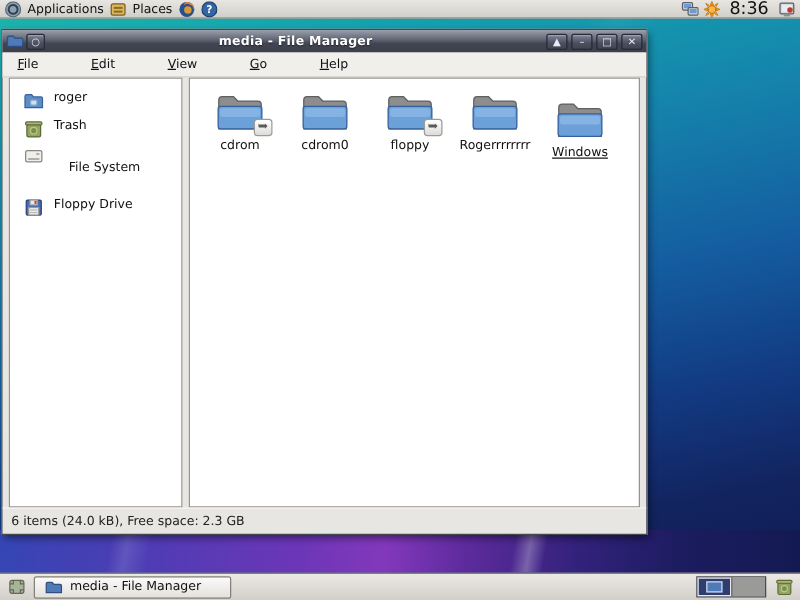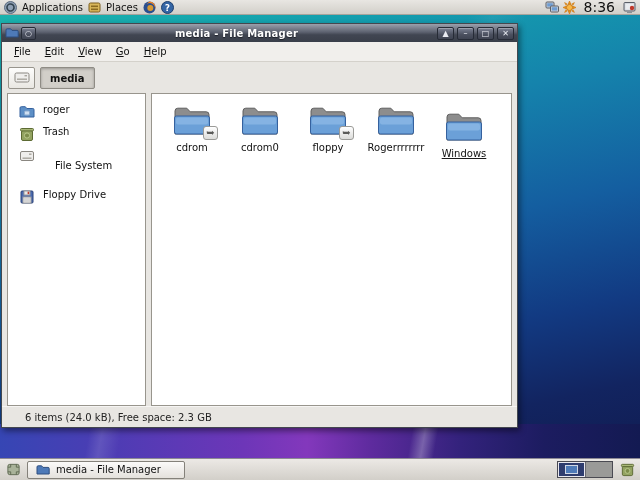--- a/index.html
+++ b/index.html
@@ -38,21 +38,21 @@
   .title-text { flex:1; text-align:center; color:#ffffff; font-weight:bold; font-size:10px;
     text-shadow:0 1px 1px #1c1f27; letter-spacing:0.2px; }
   .tb-btn { width:17px; height:13px; flex:0 0 17px;
     background:linear-gradient(#7d8395,#4b505f 60%,#3f4452); border:1px solid #262b36;
     border-radius:2px; color:#e9ebf2; font-size:8px; line-height:11px; text-align:center;
     box-shadow:inset 0 1px 0 rgba(255,255,255,0.25); }
   .tb-btn.small { width:15px; flex:0 0 15px; }
 
   
   .menubar { height:20px; flex:0 0 20px; background:#f1efec; border-bottom:1px solid #d4d1cb;
-    display:flex; align-items:center; padding-left:5px; }
+    display:flex; align-items:center; padding-left:5px;gap:28px; }
   .menu-item { display:inline-block; font-size:10px; padding:2px 7px; color:#111; }
   .menu-item::first-letter { text-decoration:underline; }
 
   
   .toolbar { height:31px; flex:0 0 31px; display:flex; align-items:center; padding:0 6px; gap:5px; }
   .root-btn { width:27px; height:22px; border:1px solid #98958d; border-radius:2px;
     background:linear-gradient(#fdfdfc,#e9e7e2); display:flex; align-items:center; justify-content:center; }
   .path-btn { height:22px; padding:1px 9px 0; font-weight:bold; font-size:10px; color:#111;
     border:1px solid #8f8c85; border-radius:2px; background:#d2cfc9;
     box-shadow:inset 0 1px 3px rgba(0,0,0,0.28); display:flex; align-items:center; }
@@ -66,21 +66,21 @@
   .files { flex:1; background:#ffffff; border:1px solid #98958d; padding:10px 4px 0 6px;
     display:flex; flex-wrap:wrap; align-content:flex-start; }
   .file-cell { width:68px; height:72px; display:flex; flex-direction:column; align-items:center; }
   .ficon-wrap { position:relative; width:40px; height:34px; }
   .emblem { position:absolute; right:-6px; bottom:-2px; width:15px; height:14px;
     background:linear-gradient(#ffffff,#dcdcda); border:1px solid #9b9b98; border-radius:3px;
     color:#5a5a58; font-size:10px; line-height:12px; text-align:center; font-weight:bold; }
   .file-label { margin-top:4px; font-size:10px; color:#111; white-space:nowrap; }
 
   
-  .statusbar { height:21px; flex:0 0 21px; display:flex; align-items:center; padding:0 23px;
+  .statusbar { height:21px; flex:0 0 21px; display:flex; align-items:center; padding:0 7px;
     font-size:10px; color:#222; border-top:1px solid #f6f5f3; }
 
   
   .taskbar { position:absolute; left:0; right:0; bottom:0; height:22px;
     background:linear-gradient(#ece9e5,#d2cfc9); border-top:1px solid #8d8a94;
     display:flex; align-items:center; padding:0 3px; gap:4px; z-index:30; }
   .show-desktop { width:20px; height:18px; display:flex; align-items:center; justify-content:center;
     border:1px solid transparent; }
   .task-btn { width:158px; height:18px; display:flex; align-items:center; gap:6px; padding:0 8px;
     background:linear-gradient(#fbfaf9,#e4e1dc); border:1px solid #84817a; border-radius:2px;
@@ -181,30 +181,20 @@
   </div>
 
   <div class="menubar">
     <span class="menu-item">File</span>
     <span class="menu-item">Edit</span>
     <span class="menu-item">View</span>
     <span class="menu-item">Go</span>
     <span class="menu-item">Help</span>
   </div>
 
-  <div class="toolbar">
-    <span class="root-btn">
-      <svg viewBox="0 0 16 13" width="16" height="13">
-          <rect x="1" y="2" width="14" height="9" rx="1.5" fill="#efeeec" stroke="#8a8781"></rect>
-          <rect x="3" y="7.5" width="10" height="1.4" fill="#a8a59e"></rect>
-          <rect x="10.5" y="4" width="2.5" height="1.4" fill="#a8a59e"></rect>
-        </svg>
-    </span>
-    <span class="path-btn">media</span>
-  </div>
 
   <div class="content">
 
     <div class="sidebar">
       <div class="side-item">
         <span class="sicon">
           <svg viewBox="0 0 16 16" width="16" height="16">
               <path d="M1 13 V4 q0-1.3 1.3-1.3 h4 l1.5 1.8 h6 q1.2 0 1.2 1.2 V13 z" fill="#5d8fc6" stroke="#35619e"></path>
               <rect x="5.5" y="7" width="5" height="4" rx="1" fill="#cfe0f2" stroke="#8aa8cc"></rect>
             </svg>

